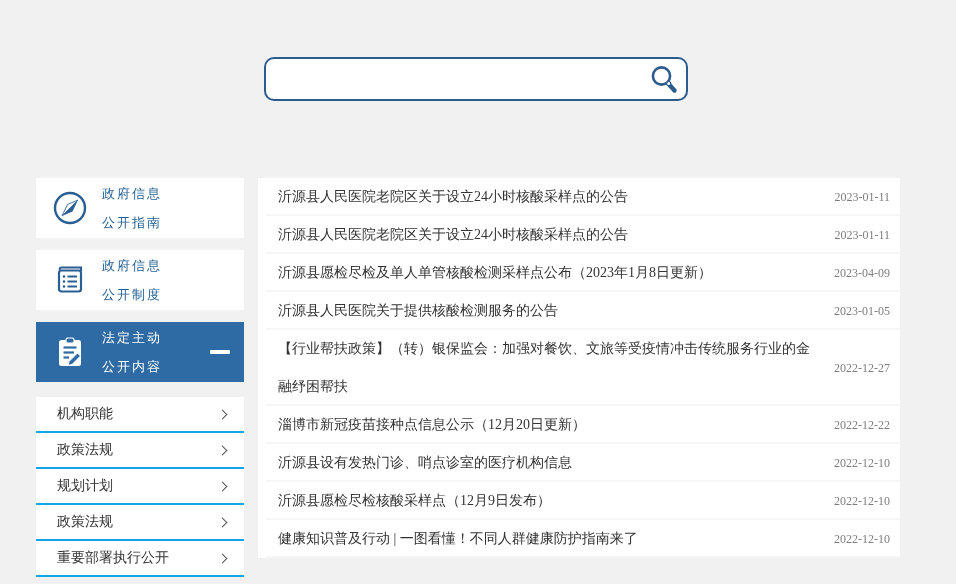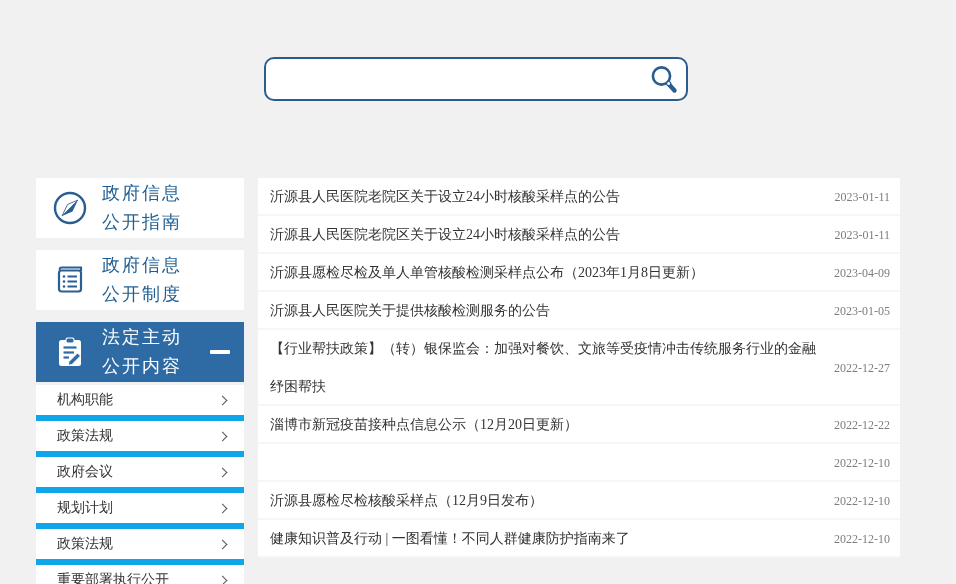--- a/index.html
+++ b/index.html
@@ -30,48 +30,49 @@
   }
 
   
   .sidebar { position: absolute; left: 36px; top: 178px; width: 208px; }
   .nav-item {
     width: 208px; height: 60px; background: #ffffff;
     margin-bottom: 12px; display: flex; align-items: center;
     padding-left: 12px; cursor: pointer; position: relative;
   }
   .nav-item .nav-icon { width: 44px; height: 44px; flex: 0 0 44px; display: flex; align-items: center; justify-content: center; }
-  .nav-label { margin-left: 10px; color: #1f5e92; font-size: 18px; line-height: 29px; letter-spacing: 2px; }
-  .nav-item.active { background: #2e6ba4; margin-bottom: 3px; }
+  .nav-label { margin-left: 10px; color: #1f5e92; font-size: 13px; line-height: 29px; letter-spacing: 2px; }
+  .nav-item.active { background: #2e6ba4; margin-bottom: 15px; }
   .nav-item.active .nav-label { color: #ffffff; }
   .collapse-dash {
     position: absolute; right: 14px; top: 50%; margin-top: -2px;
     width: 20px; height: 4px; background: #ffffff; border-radius: 1px;
   }
 
   .submenu { width: 208px; background: #ffffff; }
   .submenu-item {
     height: 36px; display: flex; align-items: center;
-    padding: 0 16px 0 21px; border-bottom: 6px solid #0ea5e9;
+    padding: 0 16px 0 21px; border-bottom: 2px solid #0ea5e9;
     color: #333333; font-size: 14px; cursor: pointer;
     justify-content: space-between;
   }
   .chevron {
     width: 7px; height: 7px; flex: 0 0 7px;
     border-right: 1.6px solid #555; border-bottom: 1.6px solid #555;
     transform: rotate(-45deg); margin-right: 2px;
   }
 
   
   .content { position: absolute; left: 258px; top: 178px; width: 642px; background: #ffffff; }
   .list-row {
     position: relative; min-height: 38px;
     box-shadow: inset 0 -2px #f6f6f6;
     padding: 0 80px 0 12px;
     cursor: pointer;
+    margin-left: 8px;
   }
   .row-title {
     display: inline-block; max-width: 600px;
     font-size: 14px; line-height: 38px; color: #333333;
   }
   .row-date {
     position: absolute; right: 10px; top: 50%; transform: translateY(-50%);
     font-size: 12px; color: #7d7d7d; white-space: nowrap;
   }
 </style>
@@ -150,24 +151,20 @@
       <div class="submenu-item">
         <span>机构职能</span>
         <span class="chevron"></span>
       </div>
 
       <div class="submenu-item">
         <span>政策法规</span>
         <span class="chevron"></span>
       </div>
 
-      <div class="submenu-item">
-        <span>政府会议</span>
-        <span class="chevron"></span>
-      </div>
 
       <div class="submenu-item">
         <span>规划计划</span>
         <span class="chevron"></span>
       </div>
 
       <div class="submenu-item">
         <span>政策法规</span>
         <span class="chevron"></span>
       </div>
@@ -207,20 +204,21 @@
       <span class="row-date">2022-12-27</span>
     </div>
 
     <div class="list-row">
       <span class="row-title">淄博市新冠疫苗接种点信息公示（12月20日更新）</span>
       <span class="row-date">2022-12-22</span>
     </div>
 
 
     <div class="list-row">
+      <span class="row-title">沂源县设有发热门诊、哨点诊室的医疗机构信息</span>
       <span class="row-date">2022-12-10</span>
     </div>
 
     <div class="list-row">
       <span class="row-title">沂源县愿检尽检核酸采样点（12月9日发布）</span>
       <span class="row-date">2022-12-10</span>
     </div>
 
     <div class="list-row">
       <span class="row-title">健康知识普及行动 | 一图看懂！不同人群健康防护指南来了</span>

